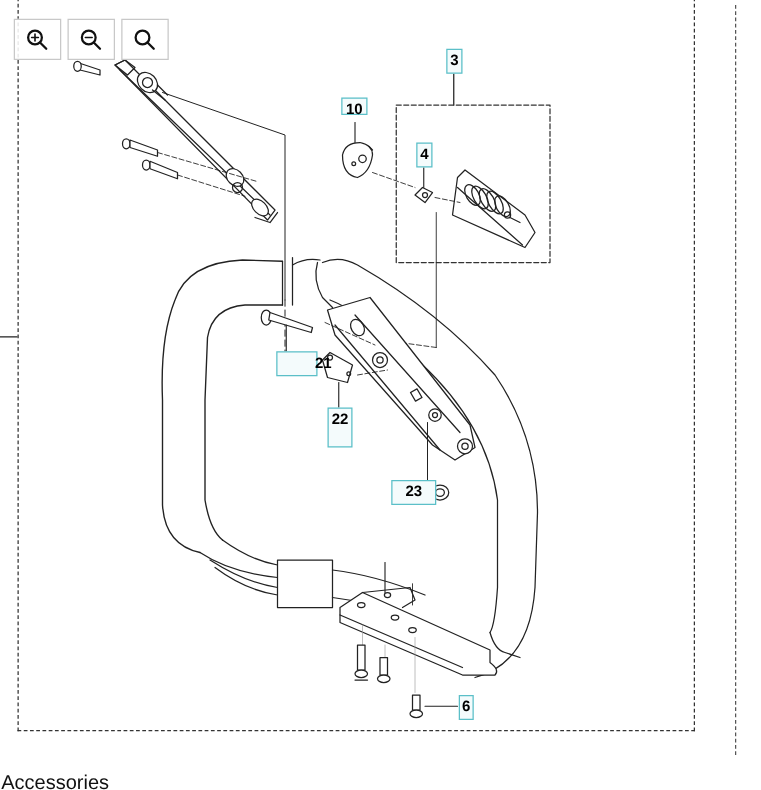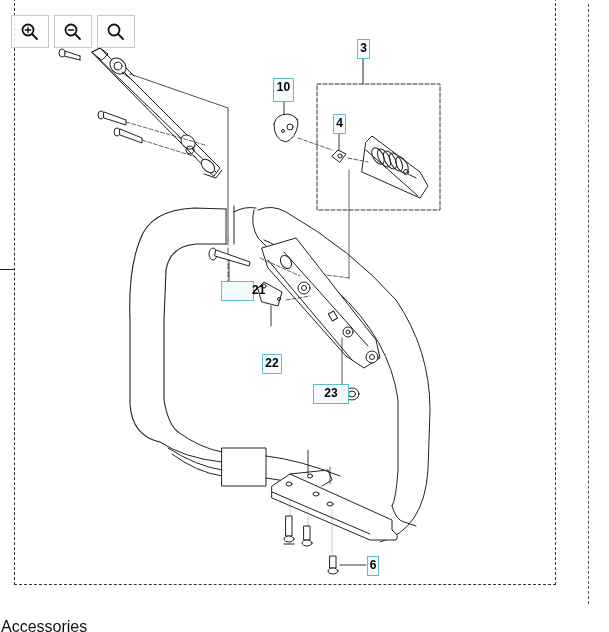--- a/index.html
+++ b/index.html
@@ -180,24 +180,24 @@
     <ellipse cx="307" cy="543" rx="5" ry="3" fill="#fff"></ellipse>
   </g>
   <g>
     <path d="M330 556 L336 556 L336 568 L330 568 Z" fill="#fff"></path>
     <ellipse cx="333" cy="571" rx="5" ry="3" fill="#fff"></ellipse>
   </g>
   <path d="M340 565 L366 565" stroke-width="0.9"></path>
 </svg>
 
 <div class="callout" style="left:357px; top:39px; width:13px; height:20px;">3</div>
-<div class="callout" style="left:273px; top:78px; width:21px; height:24px;">10</div>
+<div class="callout" style="left:273px; top:78px; width:21px; height:14px;">10</div>
 <div class="callout" style="left:333px; top:114px; width:13px; height:20px;">4</div>
 <div class="callout" style="left:221px; top:281px; width:20px; height:20px;padding-left:30px;">21</div>
-<div class="callout" style="left:262px; top:326px; width:20px; height:20px;margin-top:28px;">22</div>
+<div class="callout" style="left:262px; top:326px; width:20px; height:32px;">22</div>
 <div class="callout" style="left:313px; top:384px; width:36px; height:20px;">23</div>
 <div class="callout" style="left:367px; top:556px; width:12px; height:20px;">6</div>
 
 <div class="zoom-btn" style="left:11px;" title="Zoom in">
   <svg viewBox="0 0 20 20" fill="none" stroke="#111" stroke-width="1.8" stroke-linecap="round">
     <circle cx="8" cy="8" r="5.5"></circle>
       <path d="M12 12 L17 17"></path>
       <path d="M8 5.3 V10.7 M5.3 8 H10.7" stroke-width="1.3"></path>
   </svg>
 </div>

